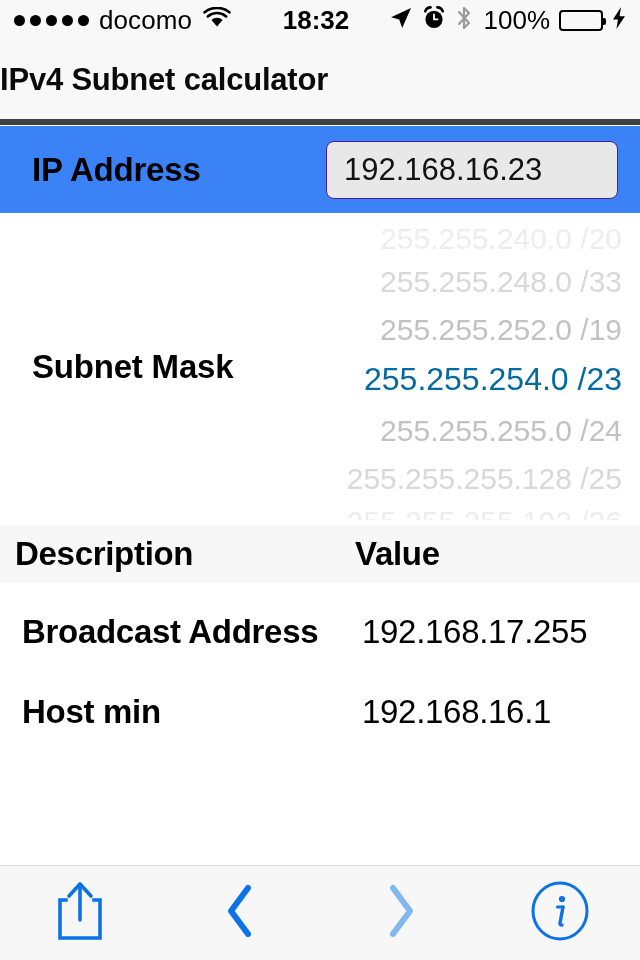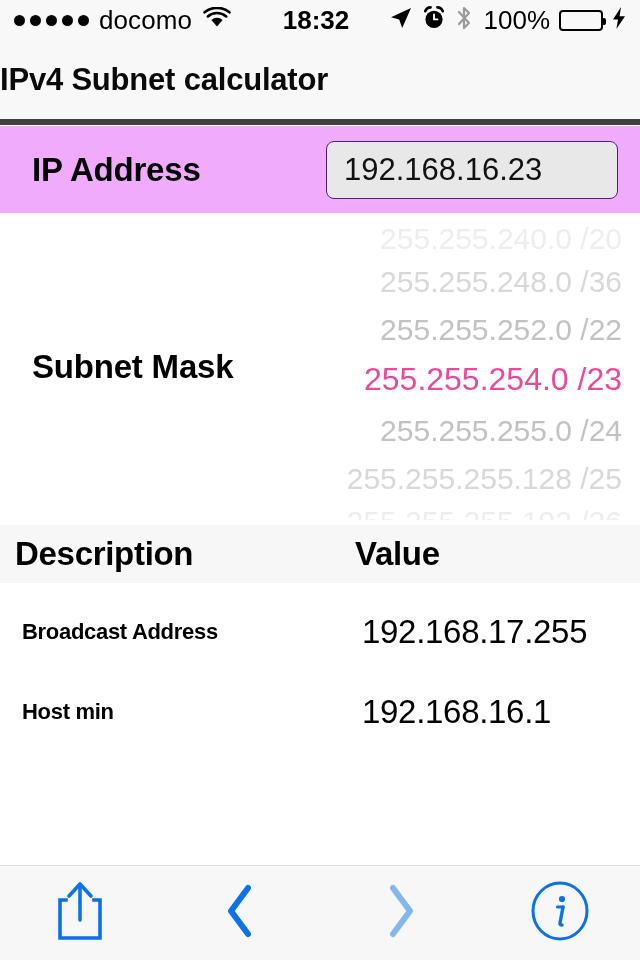--- a/index.html
+++ b/index.html
@@ -129,21 +129,21 @@
     color: #0a0a0a;
     letter-spacing: -0.2px;
   }
 
   
   .ip-section {
     position: absolute;
     left: 0; top: 126px;
     width: 640px;
     height: 87px;
-    background: #f0abfc;
+    background: #3b82f6;
     display: flex;
     align-items: center;
     box-sizing: border-box;
     padding: 0 22px 0 32px;
   }
   .ip-label {
     font-size: 33px;
     font-weight: bold;
     color: #000;
     letter-spacing: -0.2px;
@@ -226,21 +226,21 @@
     position: relative;
     width: 640px;
     height: 80px;
     display: flex;
     align-items: center;
     box-sizing: border-box;
     padding: 0 18px 0 22px;
     background: #ffffff;
   }
   .td-desc {
-    font-size: 22px;
+    font-size: 33px;
     font-weight: bold;
     color: #000;
     letter-spacing: -0.3px;
     flex: 0 0 340px;
   }
   .td-value {
     font-size: 33px;
     color: #000;
     letter-spacing: -0.3px;
     flex: 1 1 auto;
@@ -355,23 +355,23 @@
 
   <div class="ip-section">
     <div class="ip-label">IP Address</div>
     <div class="ip-input" placeholder="192.168.1.1">192.168.16.23</div>
   </div>
 
   <div class="mask-section">
     <div class="mask-label">Subnet Mask</div>
     <div class="picker">
       <div class="picker-row" style="top:0px;   color:#ededed;">255.255.240.0 /20</div>
-      <div class="picker-row" style="top:43px;  color:#d8d8d8;">255.255.248.0 /36</div>
-      <div class="picker-row" style="top:91px;  color:#c2c2c2;">255.255.252.0 /22</div>
-      <div class="picker-row" style="top:140px; color:#ec4899; font-size:32px;">255.255.254.0 /23</div>
+      <div class="picker-row" style="top:43px;  color:#d8d8d8;">255.255.248.0 /33</div>
+      <div class="picker-row" style="top:91px;  color:#c2c2c2;">255.255.252.0 /19</div>
+      <div class="picker-row" style="top:140px; color:#0369a1; font-size:32px;">255.255.254.0 /23</div>
       <div class="picker-row" style="top:192px; color:#c2c2c2;">255.255.255.0 /24</div>
       <div class="picker-row" style="top:240px; color:#d8d8d8;">255.255.255.128 /25</div>
       <div class="picker-row" style="top:283px; color:#ededed;">255.255.255.192 /26</div>
 
     </div>
   </div>
 
   <div class="table-area">
     <div class="table-scroll">
       <div class="table-row" style="height:72px;">

